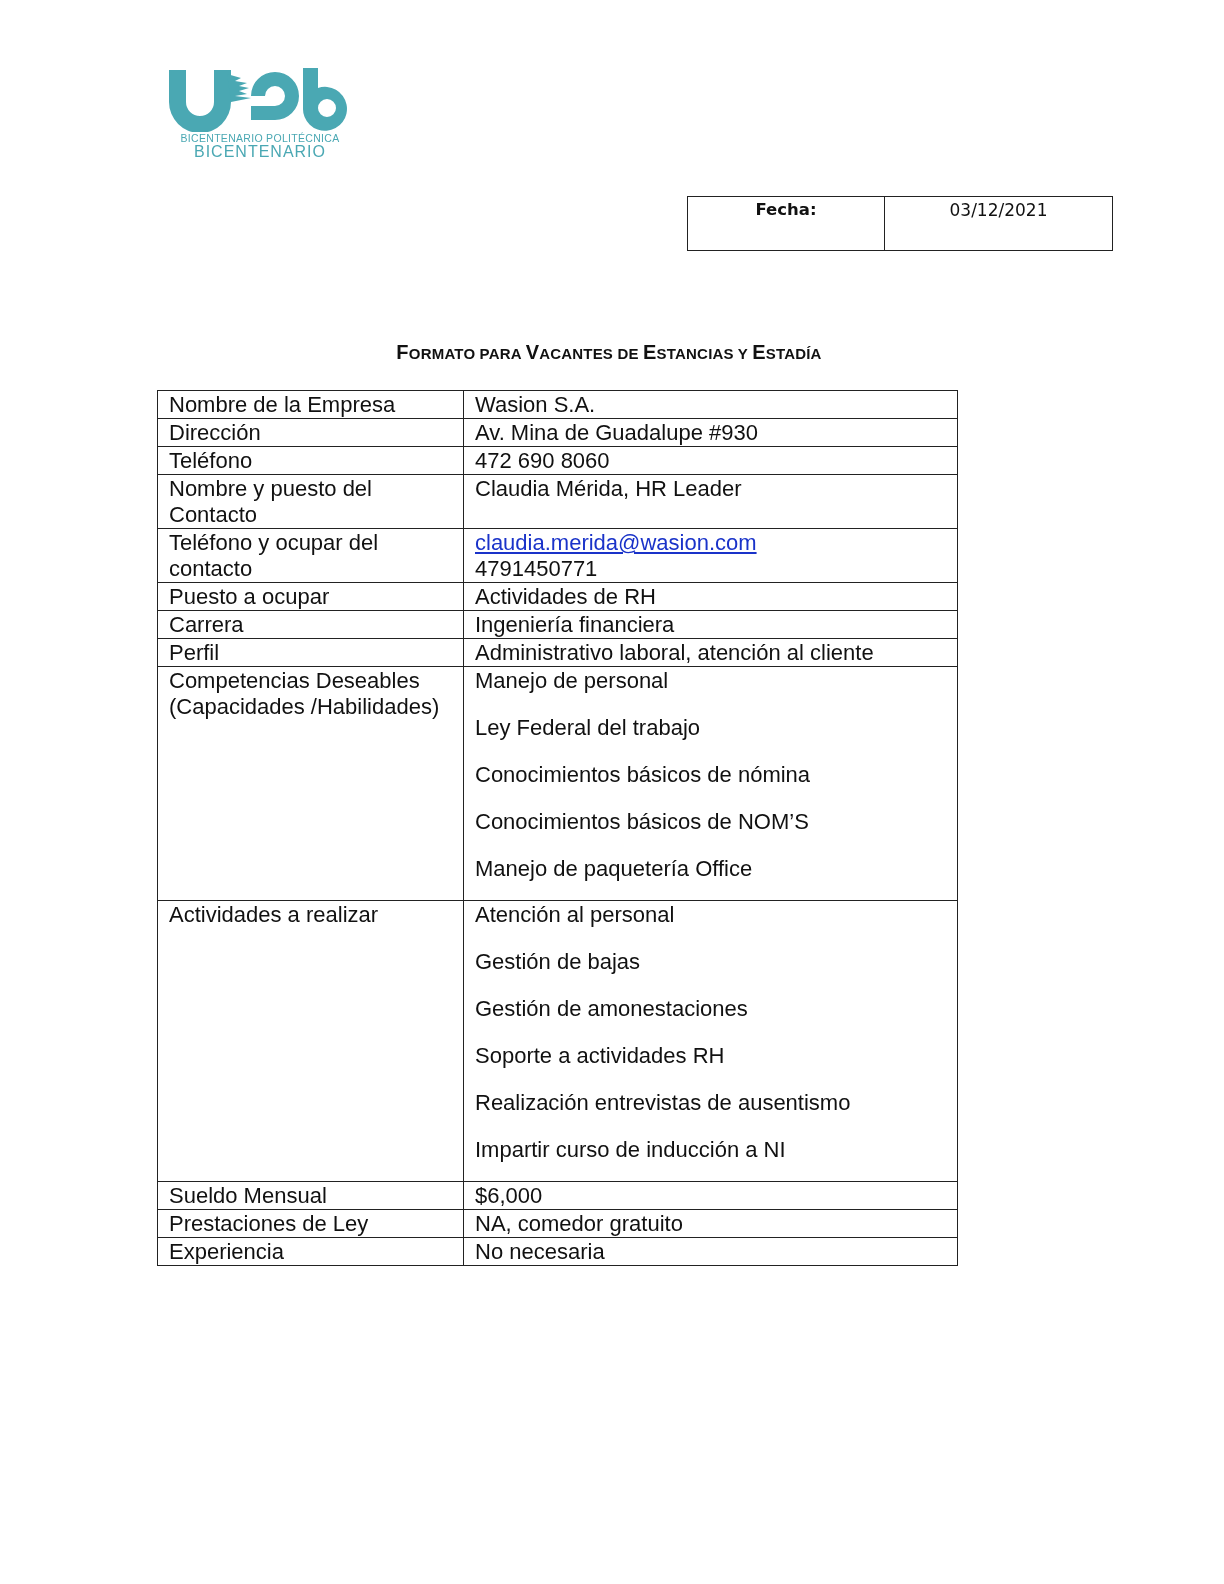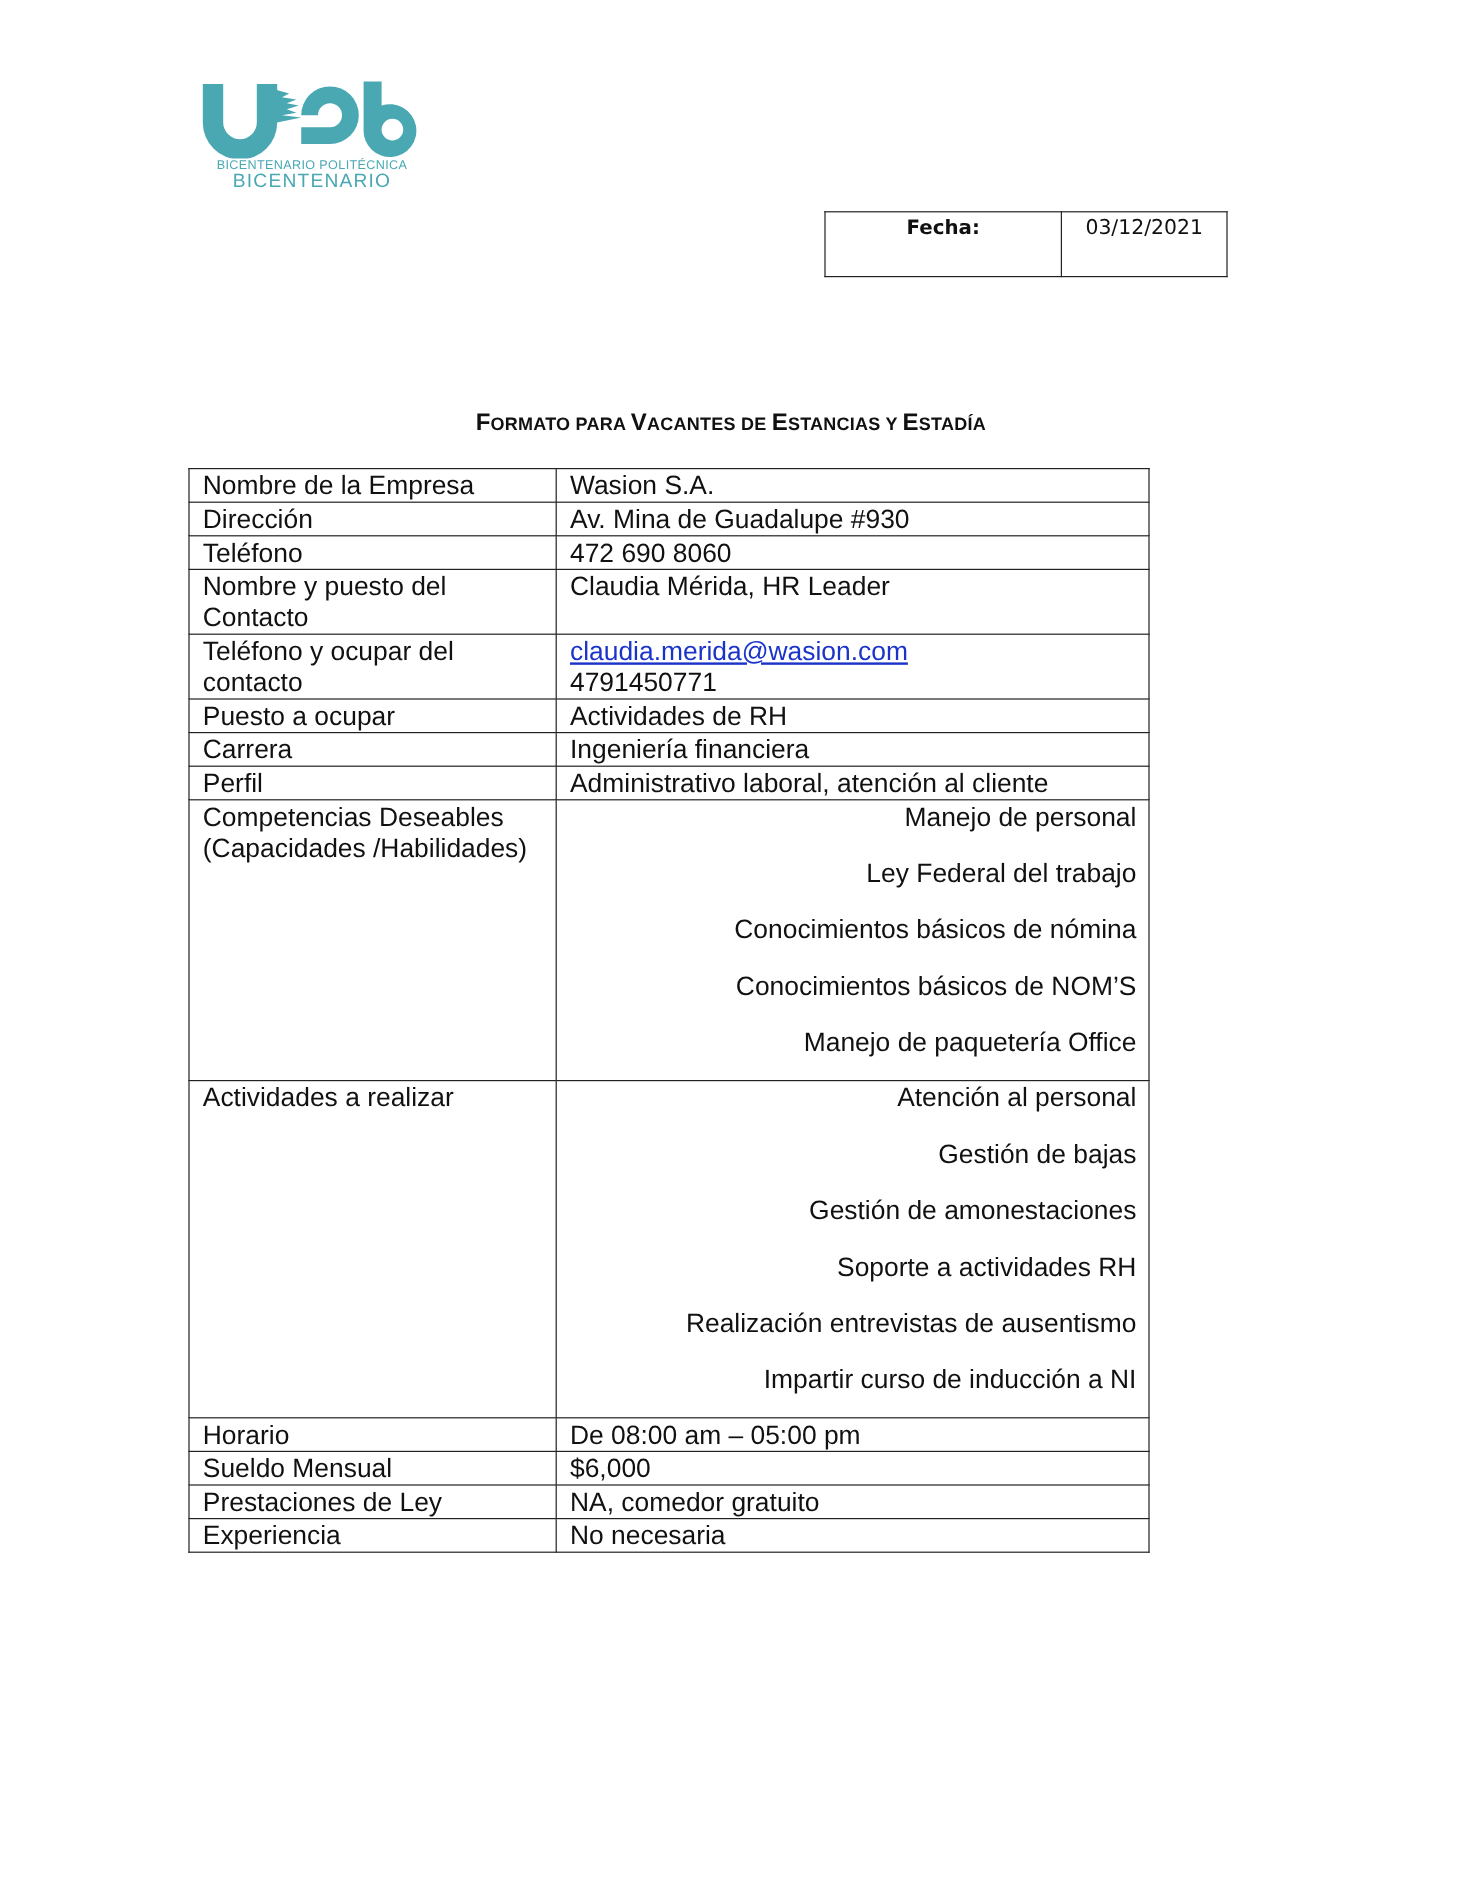--- a/index.html
+++ b/index.html
@@ -11,21 +11,21 @@
     .logo svg { display: block; }
     .logo-sub1 {
       position: absolute; left: 0; top: 66px; width: 190px; text-align: center;
       font-size: 10.5px; letter-spacing: 0.3px; color: #4aa8b3;
     }
     .logo-sub2 {
       position: absolute; left: 0; top: 77px; width: 190px; text-align: center;
       font-size: 16px; letter-spacing: 1px; color: #4aa8b3;
     }
     .meta-table {
-      position: absolute; left: 687px; top: 176px; width: 336px;
+      position: absolute; left: 687px; top: 196px; width: 426px;
       border-collapse: collapse; font-family: "DejaVu Sans", sans-serif;
     }
     .meta-table td {
       border: 1px solid #222; height: 50px; vertical-align: top;
       padding: 3px 6px 0 6px; text-align: center; font-size: 17px;
     }
     .meta-table td.k { width: 184px; font-weight: bold; font-size: 16.5px; }
     .title {
       position: absolute; left: 0; width: 1156px; top: 341px; text-align: center;
       font-weight: bold; font-size: 20px; letter-spacing: 0.2px; color: #111; margin-left: 31px;
@@ -33,21 +33,21 @@
     .title .sc { font-size: 15px; }
     .main-table {
       position: absolute; left: 157px; top: 390px; width: 801px;
       border-collapse: collapse; font-size: 22px; line-height: 26px;
     }
     .main-table td {
       border: 1.4px solid #222; vertical-align: top; padding: 1px 10px 0 11px;
     }
     .main-table td.k { width: 284px; }
     .link { color: #1a33c9; text-decoration: underline; }
-    .list-item { margin: 0 0 21px 0; text-align: right; }
+    .list-item { margin: 0 0 21px 0; }
     .list-item:last-child { margin-bottom: 0; }
     .list-cell { padding-bottom: 18px !important; }
   </style>
 </head>
 <body>
 
 <div class="logo">
   <svg width="190" height="66" viewBox="0 0 190 66">
 
     <path d="M4 4 h17 v32 a14 14 0 0 0 28 0 v-32 h17 v32 a31 31 0 0 1 -62 0 z" fill="#4aa8b3"></path>
@@ -127,24 +127,20 @@
     <td class="list-cell">
       <div class="list-item">Atención al personal</div>
       <div class="list-item">Gestión de bajas</div>
       <div class="list-item">Gestión de amonestaciones</div>
       <div class="list-item">Soporte a actividades RH</div>
       <div class="list-item">Realización entrevistas de ausentismo</div>
       <div class="list-item">Impartir curso de inducción a NI</div>
     </td>
   </tr>
   <tr>
-    <td class="k">Horario</td>
-    <td>De 08:00 am – 05:00 pm</td>
-  </tr>
-  <tr>
     <td class="k">Sueldo Mensual</td>
     <td>$6,000</td>
   </tr>
   <tr>
     <td class="k">Prestaciones de Ley</td>
     <td>NA, comedor gratuito</td>
   </tr>
   <tr>
     <td class="k">Experiencia</td>
     <td>No necesaria</td>

